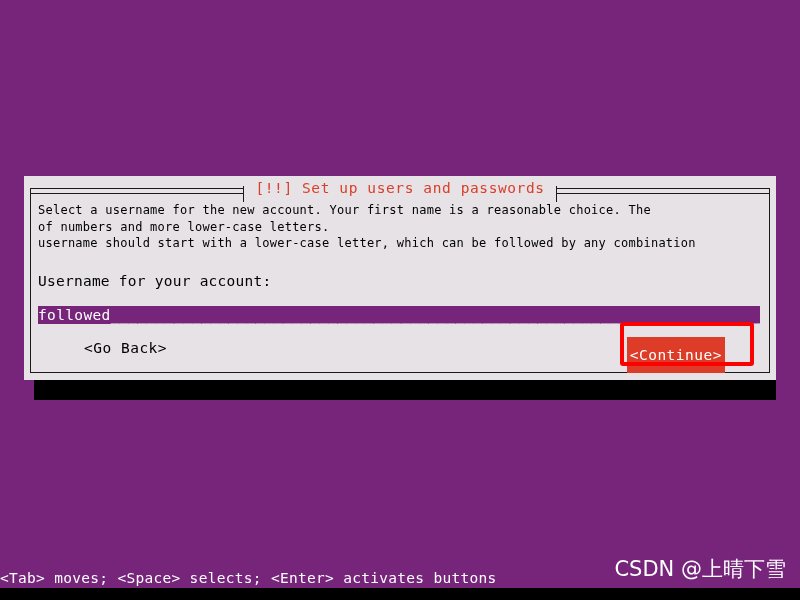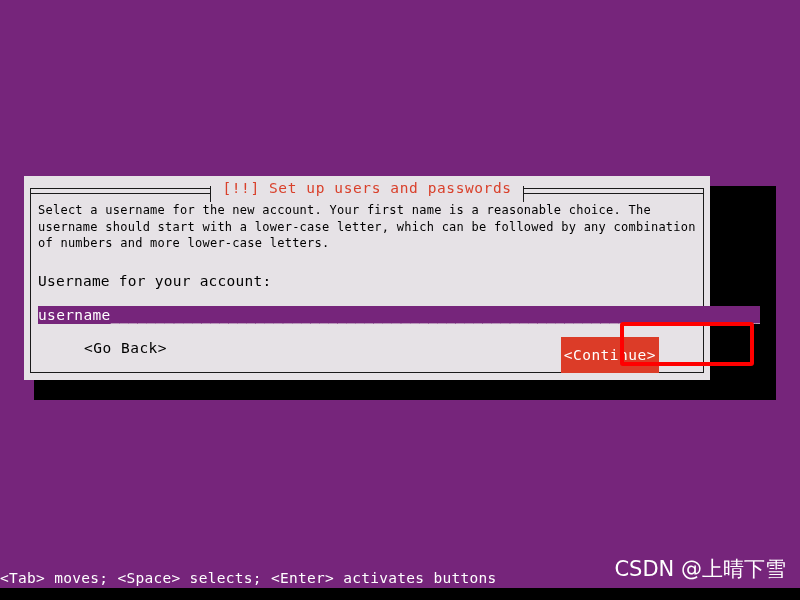--- a/index.html
+++ b/index.html
@@ -31,21 +31,21 @@
     top: 186px;
     width: 742px;
     height: 214px;
     background: #000000;
   }
 
   .dlg-frame {
     position: absolute;
     left: 0;
     top: 0;
-    width: 686px;
+    width: 752px;
     height: 204px;
     background: #e6e2e6;
     box-sizing: border-box;
   }
   
   .dlg-inner-border {
     position: absolute;
     left: 6px;
     top: 12px;
     right: 6px;
@@ -249,26 +249,26 @@
 
     <div class="title-row">
       <span class="title-rule left"></span>
       <span id="dialog-title">[!!] Set up users and passwords</span>
       <span class="title-rule right"></span>
     </div>
 
     <div class="dlg-body">
 
       <p class="description">Select a username for the new account. Your first name is a reasonable choice. The</p>
+      <p class="description">of numbers and more lower-case letters.</p>
       <p class="description">username should start with a lower-case letter, which can be followed by any combination</p>
-      <p class="description">of numbers and more lower-case letters.</p>
 
       <div id="field-label">Username for your account:</div>
 
-      <div id="username-input"><span id="username-value">username</span><span id="username-fill">________________________________________________________________________</span></div>
+      <div id="username-input"><span id="username-value">followed</span><span id="username-fill">________________________________________________________________________</span></div>
 
       <div class="buttons-row">
         <button id="go-back-button">&lt;Go Back&gt;</button>
         <button id="continue-button">&lt;Continue&gt;</button>
       </div>
 
     </div>
   </div>
 </div>
 

